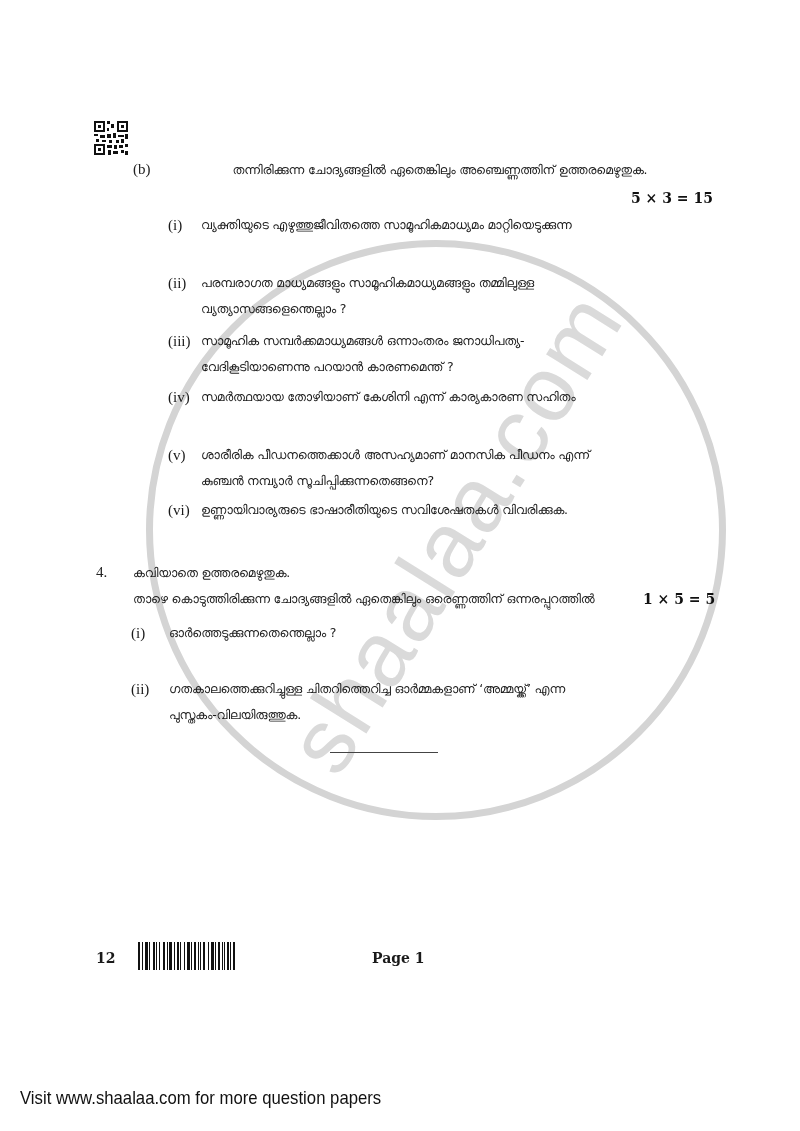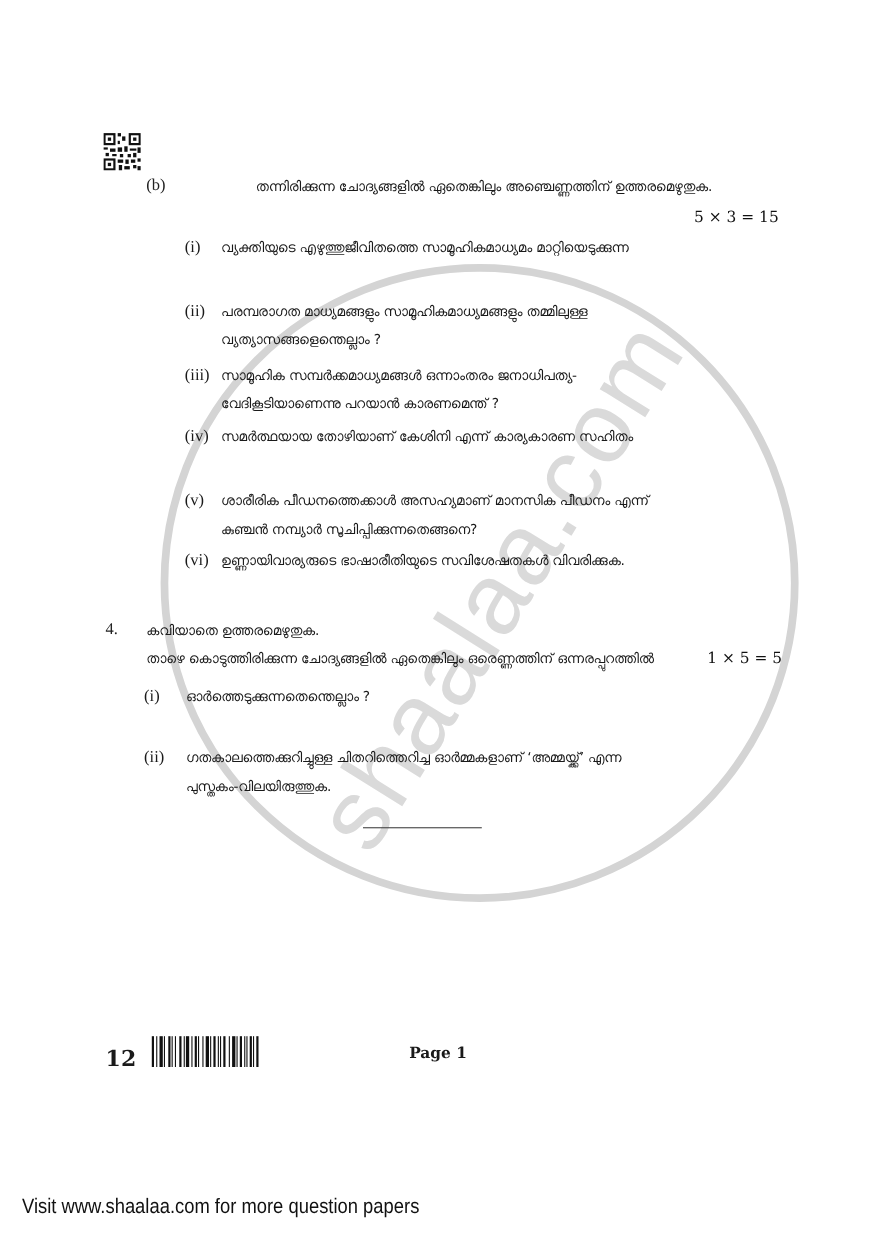--- a/index.html
+++ b/index.html
@@ -2,32 +2,32 @@
 <html><head>
   <meta charset="utf-8">
   <style>
     html, body { margin: 0; padding: 0; background: #ffffff; }
     body { width: 800px; height: 1131px; position: relative; overflow: hidden;
            font-family: "DejaVu Sans", sans-serif; color: #1a1a1a; }
     .abs { position: absolute; }
     .ml { font-size: 12.5px; line-height: 26px; letter-spacing: -0.2px; }
     .qr { left: 94px; top: 121px; width: 34px; height: 34px; }
     .label { font-family: "Liberation Serif", serif; font-size: 15px; color: #222; }
-    .marks { font-family: "DejaVu Serif", serif; font-weight: normal; font-size: 14px; color: #111; }
+    .marks { font-family: "DejaVu Serif", serif; font-weight: bold; font-size: 14px; color: #111; }
     .justify { text-align: justify; text-align-last: left; }
     .sub { position: absolute; }
     .sub .num { position: absolute; left: 0; top: 0; font-family: "Liberation Serif", serif; font-size: 15px; line-height: 26px; }
     .sub .txt { position: absolute; left: 33px; top: 0; width: 470px; }
     .watermark-circle { left: 146px; top: 240px; width: 580px; height: 580px; border: 7px solid #d4d4d4;
                         border-radius: 50%; box-sizing: border-box; }
     .watermark-text { left: 175px; top: 480px; width: 560px; font-family: "Liberation Sans", sans-serif;
                       font-size: 92px; color: #dadada; transform: rotate(-58deg); transform-origin: center;
                       text-align: center; letter-spacing: 2px; }
     .rule { left: 330px; top: 752px; width: 108px; height: 1px; background: #444; }
-    .footer-num { left: 96px; top: 950px; font-family: "DejaVu Serif", serif; font-weight: bold; font-size: 20px; }
+    .footer-num { left: 96px; top: 950px; font-family: "DejaVu Serif", serif; font-weight: bold; font-size: 14px; }
     .barcode { left: 138px; top: 942px; width: 122px; height: 28px; display: flex; align-items: stretch; }
     .barcode span { display: block; height: 100%; background: #111; }
     .page-label { left: 372px; top: 950px; font-family: "DejaVu Serif", serif; font-weight: bold; font-size: 14px; }
     .visit { left: 20px; top: 1087px; font-family: "Liberation Sans", sans-serif; font-size: 19px; color: #111;
              transform: scaleX(0.88); transform-origin: left center; }
   </style>
 </head>
 <body>
 
 <div class="abs watermark-circle"></div>

